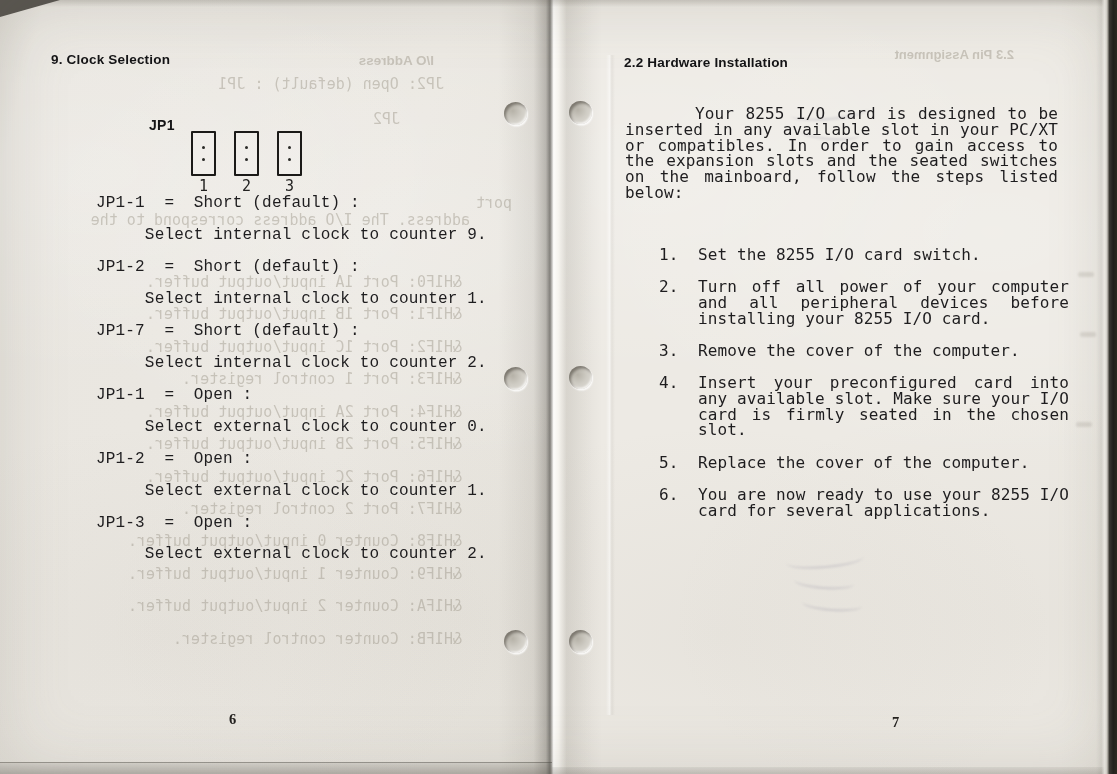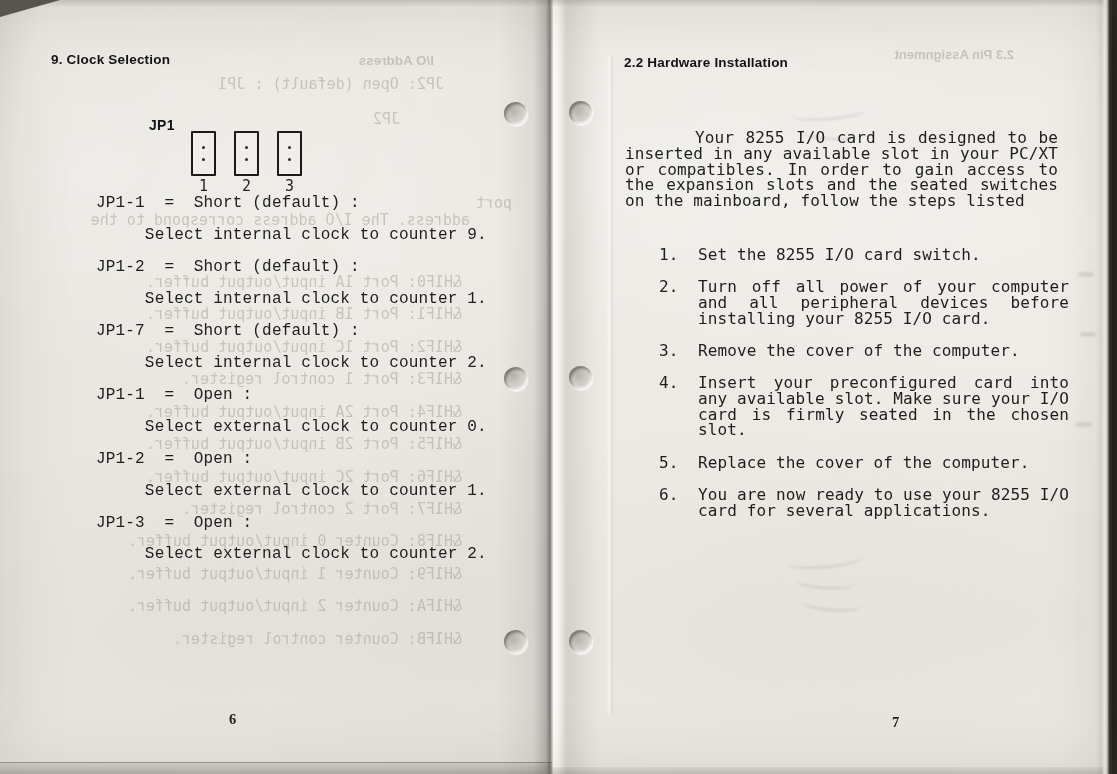--- a/index.html
+++ b/index.html
@@ -51,21 +51,21 @@
   .l-body{position:absolute;left:96px;top:188px;width:402px;font-size:16px;letter-spacing:.17px;line-height:31.95px;}
   .l-body .ln{white-space:pre;font-family:Liberation Mono, monospace;}
 
   .r-intro{position:absolute;left:625px;top:106px;width:433px;font-size:16px;letter-spacing:.12px;line-height:15.78px;}
   .r-steps{position:absolute;left:659px;top:247px;width:410px;font-size:16px;letter-spacing:.12px;line-height:15.78px;}
   .step{display:flex;margin-bottom:16.4px;}
   .step-num{width:39px;flex:none;white-space:pre;}
   .step-lines{width:371px;}
   .ln{white-space:pre;}
   .just .ln:not(:last-child){white-space:normal;text-align:justify;text-align-last:justify;text-justify:inter-word;}
-  .indent-first .ln:first-child{text-indent:70px;margin-top:24px;}
+  .indent-first .ln:first-child{text-indent:70px;}
 
   .bleed{position:absolute;transform:scaleX(-1);color:#9f998c;opacity:.48;filter:blur(.7px);pointer-events:none;}
   .bleed-sans{font-family:"Liberation Sans", sans-serif;font-weight:700;}
   .bleed-col{font-size:15px;line-height:32.42px;width:410px;}
   .bleed-col .ln{white-space:pre;}
   .smudge{position:absolute;pointer-events:none;opacity:.22;filter:blur(1.1px);}
   .hw{width:78px;height:14px;border-bottom:2px solid #7d7a92;border-radius:50%;transform:rotate(-5deg);}
   .hw2{width:60px;height:12px;border-bottom:2px solid #7d7a92;border-radius:50%;transform:rotate(4deg);}
   .dash{width:16px;height:5px;background:#8f8a7f;border-radius:2px;}
 </style>
@@ -158,20 +158,21 @@
   <div class="smudge dash" style="left:1076px;top:422px;"></div>
 
   <div class="h-sans" style="left:624px;top:55px;font-size:13.5px;letter-spacing:.2px;">2.2  Hardware Installation</div>
 
   <div class="r-intro mono just indent-first">
       <div class="ln">Your 8255 I/O card is designed to be</div>
       <div class="ln">inserted in any available slot in your PC/XT</div>
       <div class="ln">or compatibles. In order to gain access to</div>
       <div class="ln">the expansion slots and the seated switches</div>
       <div class="ln">on the mainboard, follow the steps listed</div>
+      <div class="ln">below:</div>
     </div>
 
   <div class="r-steps">
 
   <div class="step">
         <div class="step-num mono">1.</div>
         <div class="step-lines mono just">
           <div class="ln">Set the 8255 I/O card switch.</div>
         </div>
       </div>

